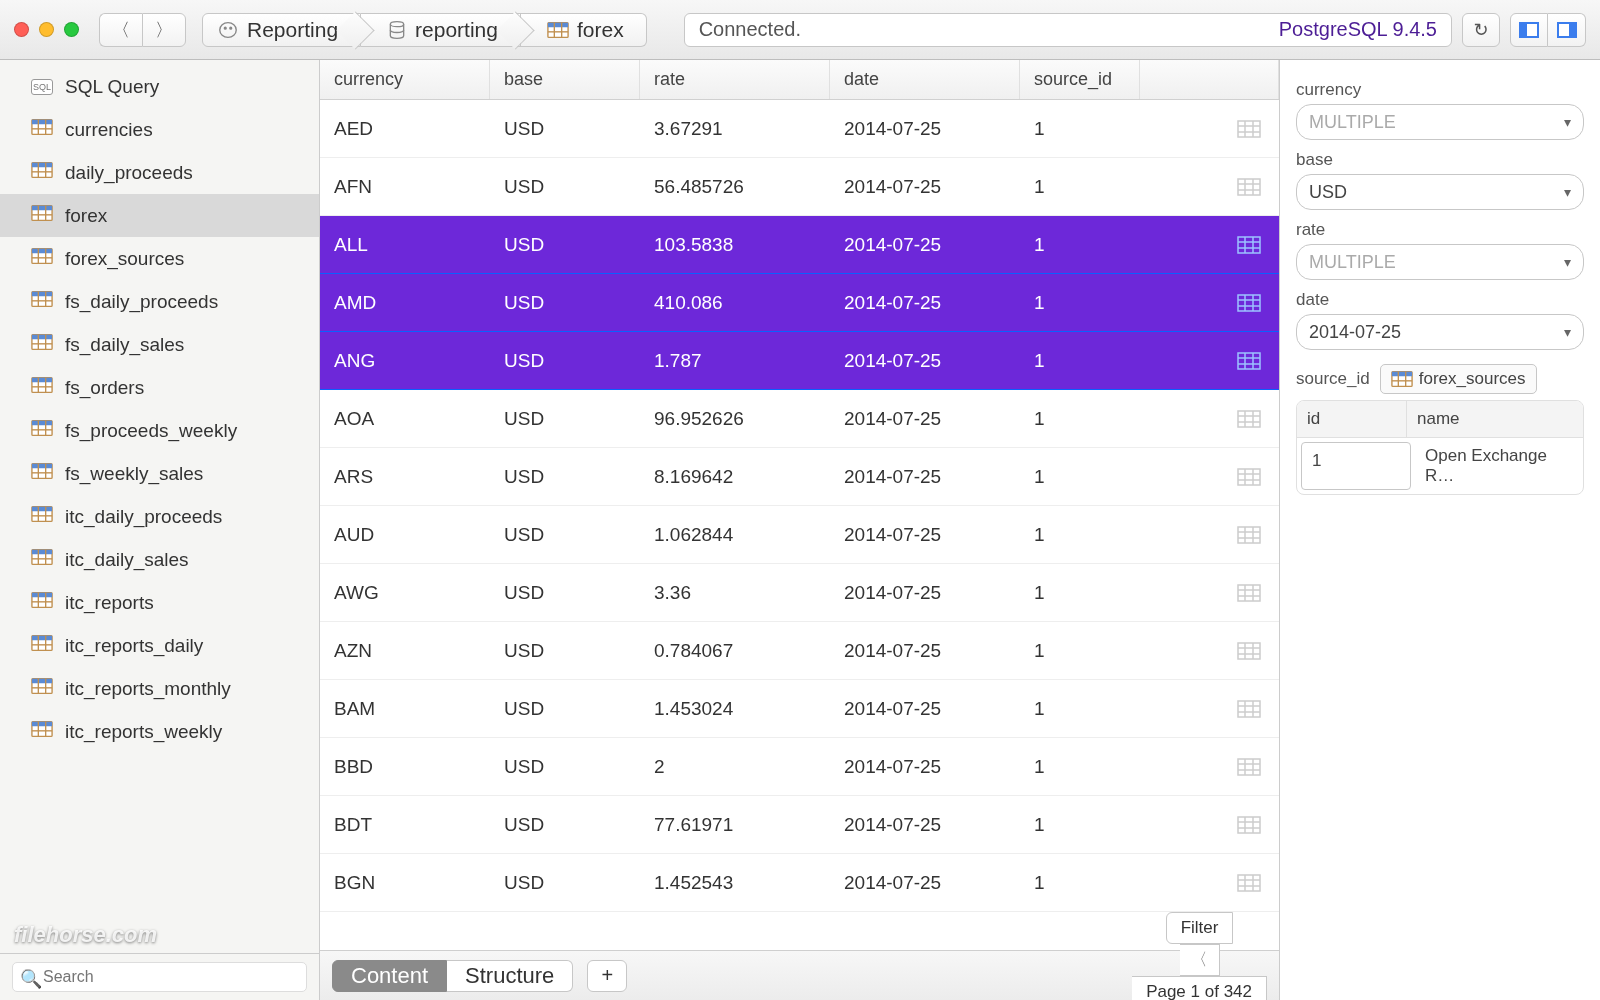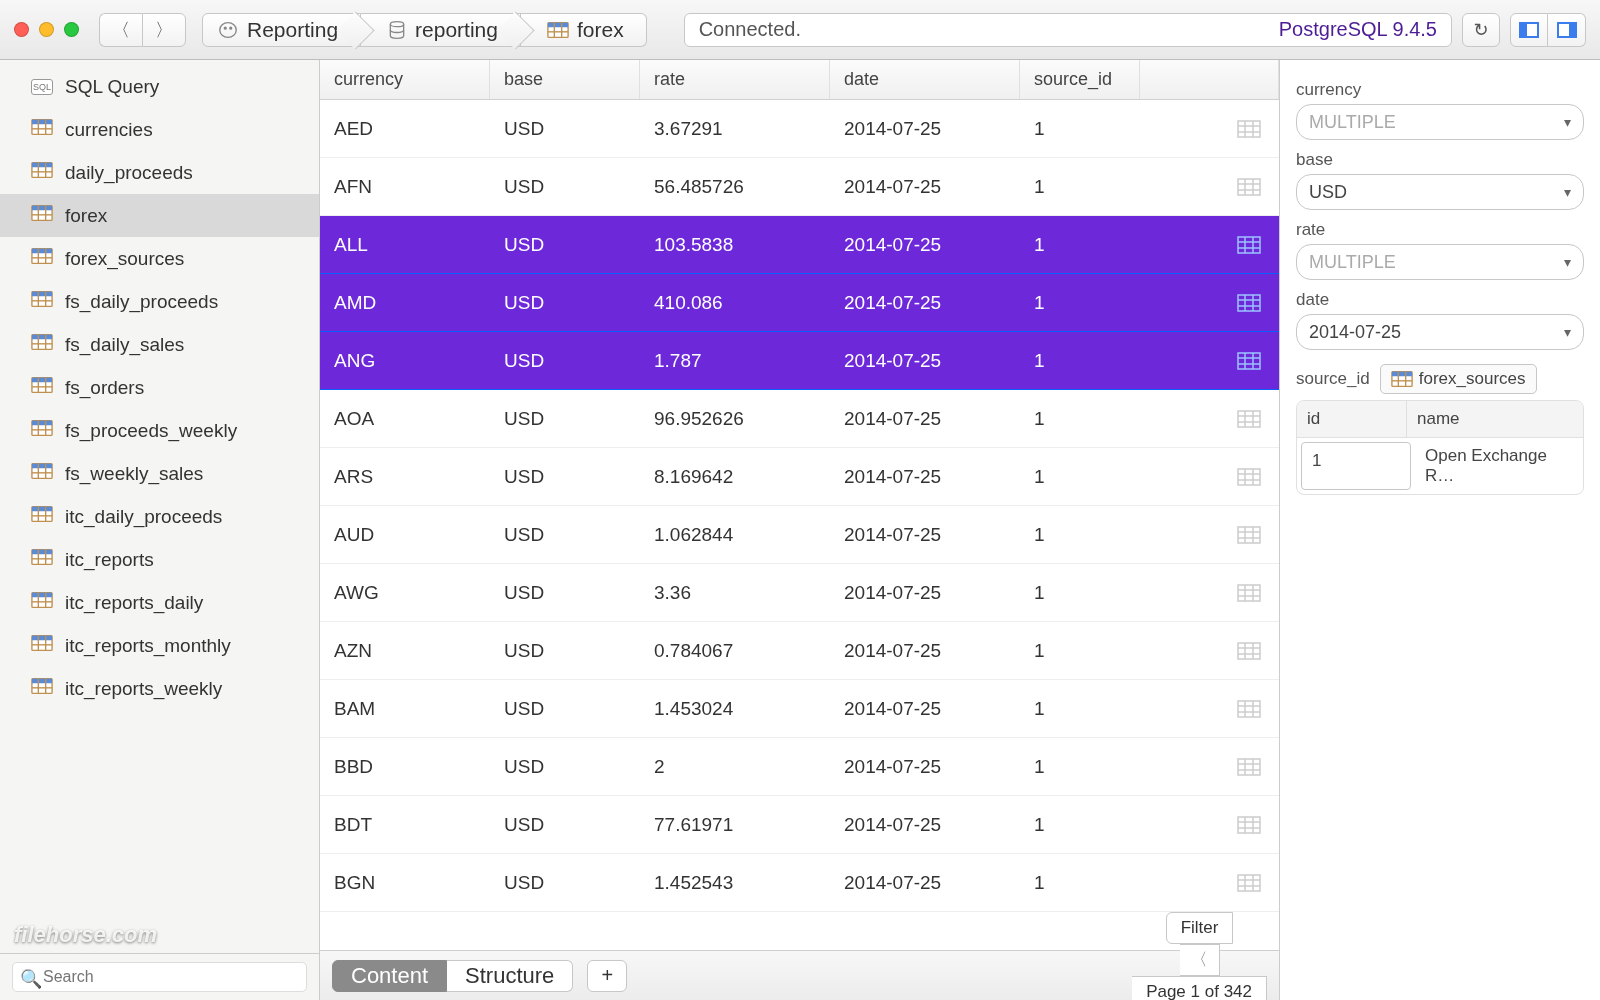--- a/index.html
+++ b/index.html
@@ -341,20 +341,30 @@
        <span>itc_daily_proceeds</span>
      </div>
           <div class="side-item">
        <span><svg class="ico-table" viewBox="0 0 24 18" fill="none" stroke="#c09050" stroke-width="1.5">
                 <rect x="1" y="1" width="22" height="16" rx="1" fill="#fff"></rect>
                 <rect x="1" y="1" width="22" height="5" fill="#5b8bd4" stroke="none"></rect>
                 <line x1="8" y1="1" x2="8" y2="17"></line>
                 <line x1="16" y1="1" x2="16" y2="17"></line>
                 <line x1="1" y1="11" x2="23" y2="11"></line>
               </svg></span>
+       <span>itc_daily_sales</span>
+     </div>
+          <div class="side-item">
+       <span><svg class="ico-table" viewBox="0 0 24 18" fill="none" stroke="#c09050" stroke-width="1.5">
+                <rect x="1" y="1" width="22" height="16" rx="1" fill="#fff"></rect>
+                <rect x="1" y="1" width="22" height="5" fill="#5b8bd4" stroke="none"></rect>
+                <line x1="8" y1="1" x2="8" y2="17"></line>
+                <line x1="16" y1="1" x2="16" y2="17"></line>
+                <line x1="1" y1="11" x2="23" y2="11"></line>
+              </svg></span>
        <span>itc_reports</span>
      </div>
           <div class="side-item">
        <span><svg class="ico-table" viewBox="0 0 24 18" fill="none" stroke="#c09050" stroke-width="1.5">
                 <rect x="1" y="1" width="22" height="16" rx="1" fill="#fff"></rect>
                 <rect x="1" y="1" width="22" height="5" fill="#5b8bd4" stroke="none"></rect>
                 <line x1="8" y1="1" x2="8" y2="17"></line>
                 <line x1="16" y1="1" x2="16" y2="17"></line>
                 <line x1="1" y1="11" x2="23" y2="11"></line>
               </svg></span>

